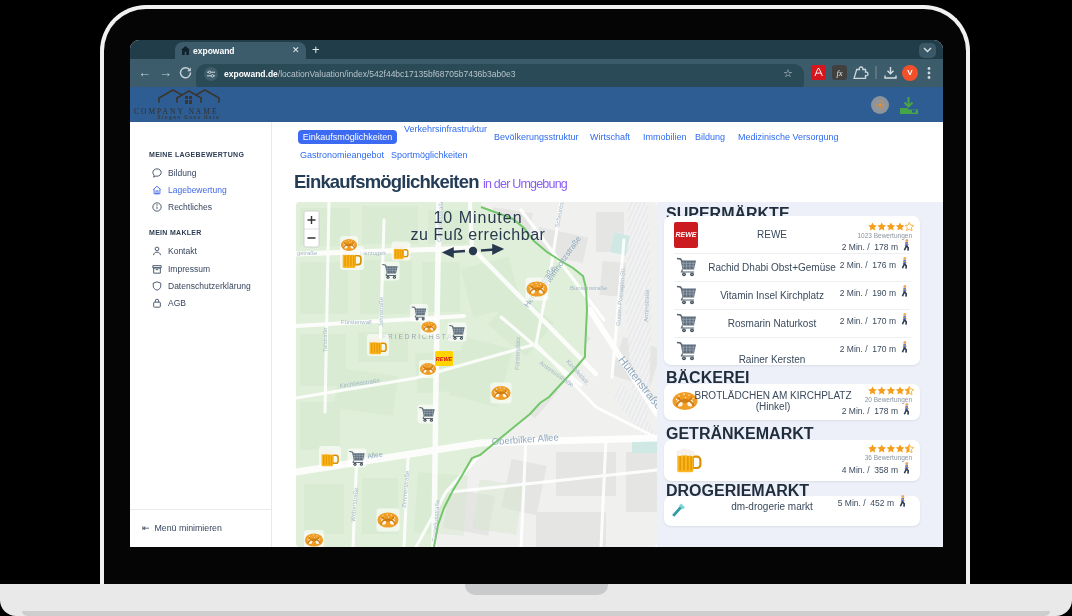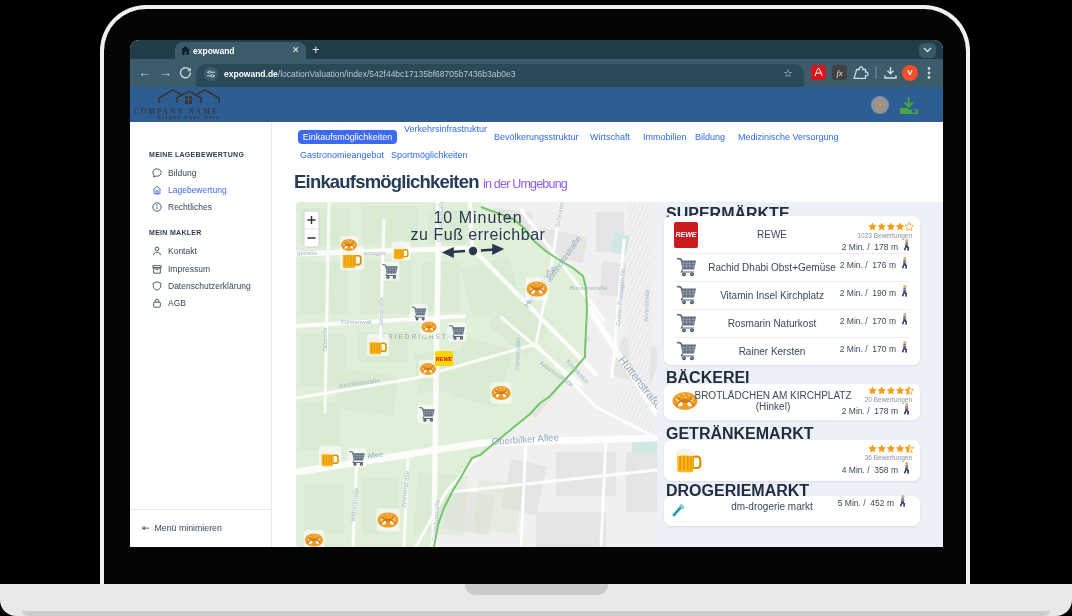--- a/index.html
+++ b/index.html
@@ -285,21 +285,21 @@
       <use href="#cart"></use>
     </svg>
 <div class="nm" style="left:567px;top:278px">Rosmarin Naturkost</div>
 <div class="mins" style="left:686px;top:276px">2 Min. /&nbsp; 170 m</div>
 <svg style="position:absolute;left:770px;top:273px" width="9" height="12" viewBox="0 0 9 12">
       <use href="#walker"></use>
     </svg>
 <svg style="position:absolute;left:546px;top:300px" width="21" height="21" viewBox="0 0 21 21">
       <use href="#cart"></use>
     </svg>
-<div class="nm" style="left:567px;top:306px">Rainer Kersten</div>
+<div class="nm" style="left:567px;top:314px">Rainer Kersten</div>
 <div class="mins" style="left:686px;top:304px">2 Min. /&nbsp; 170 m</div>
 <svg style="position:absolute;left:770px;top:301px" width="9" height="12" viewBox="0 0 9 12">
       <use href="#walker"></use>
     </svg>
 <div class="ph" style="left:536px;top:329px">BÄCKEREI</div>
 <div class="card" style="top:344px;height:36px"></div>
 <svg style="position:absolute;left:542px;top:350px" width="26" height="22" viewBox="0 0 26 21">
       <use href="#pretzel"></use>
     </svg>
 <div class="nm" style="left:560px;top:350px;width:166px">BROTLÄDCHEN AM KIRCHPLATZ<br>(Hinkel)</div>

